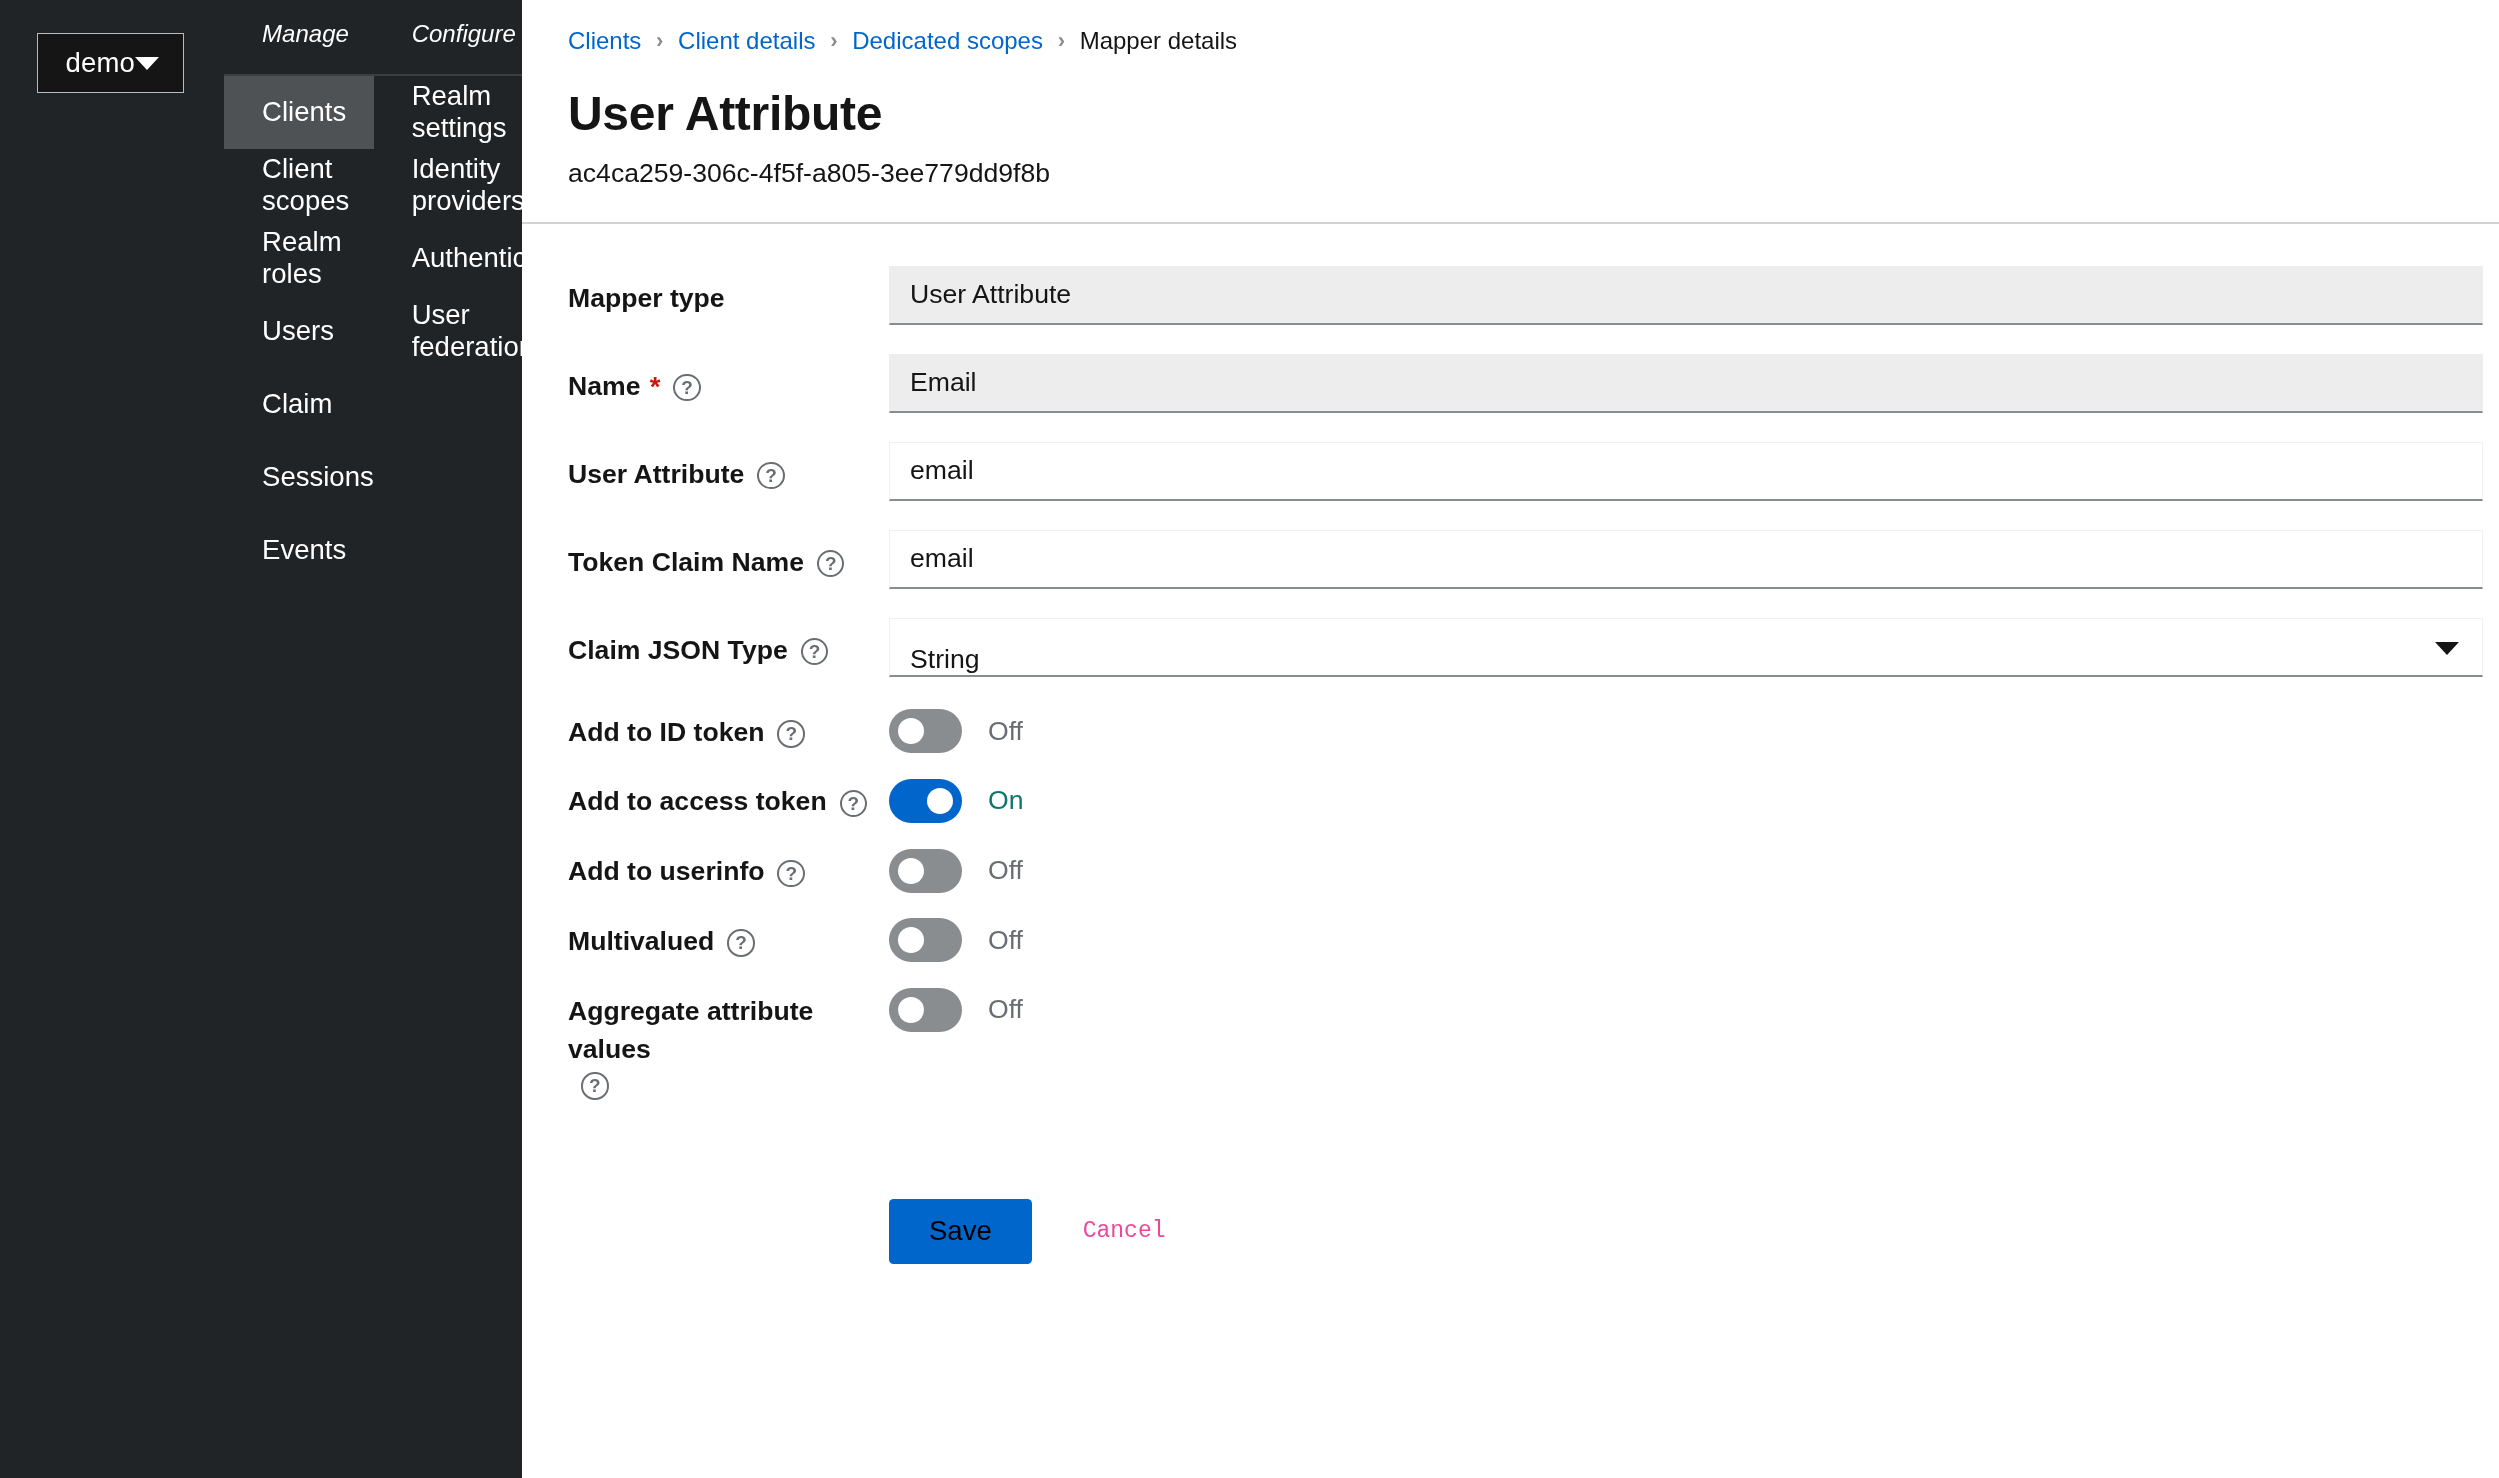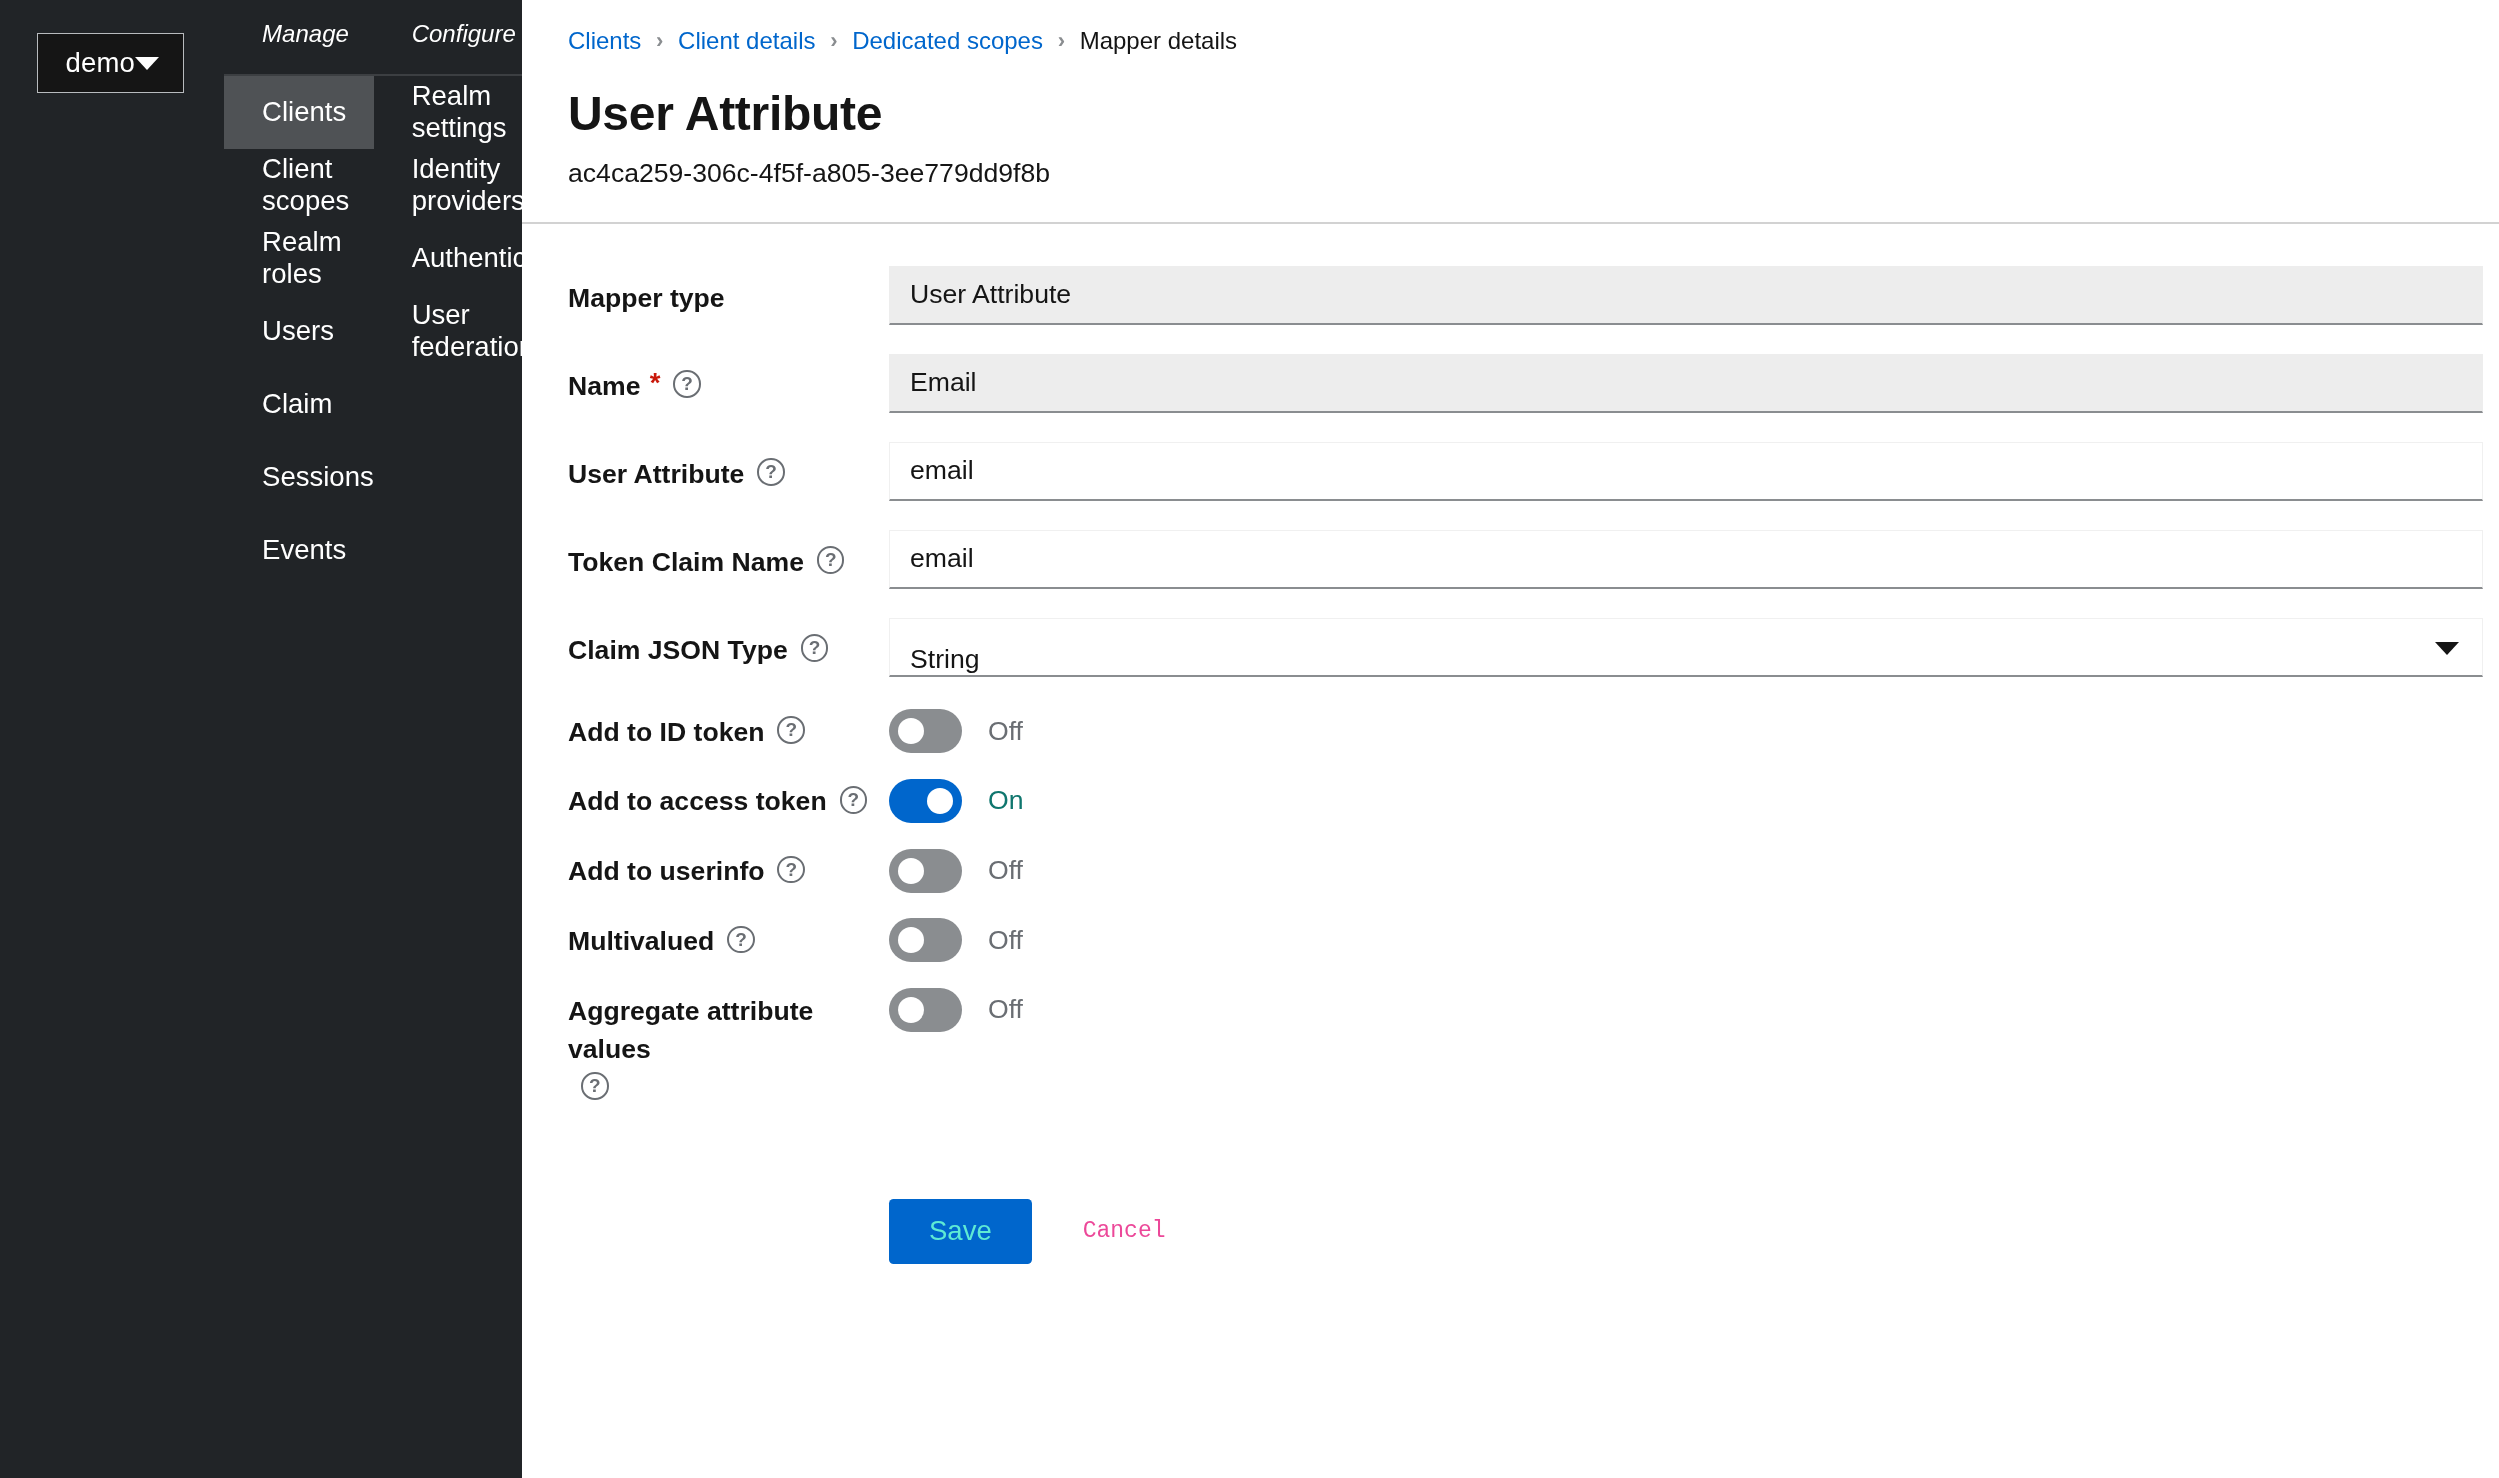--- a/index.html
+++ b/index.html
@@ -158,21 +158,21 @@
 
   .form-label {
     width: 321px;
     min-width: 321px;
     padding-top: 13px;
     font-size: 26.6px;
     font-weight: 700;
     color: #151515;
     line-height: 1.45;
     display: flex;
-    align-items: flex-start;
+    align-items: center;
     flex-wrap: wrap;
   }
 
   .req-star {
     color: #c9190b;
     font-size: 27.5px;
     margin-left: 9.2px;
     line-height: 1;
     padding-top: 2.7px;
   }
@@ -300,21 +300,21 @@
   
   .actions {
     display: flex;
     align-items: center;
     margin-top: 99px;
     padding-left: 321px;
   }
 
   .btn-save {
     background: #0066cc;
-    color: #5eead4;
+    color: #000000;
     border: none;
     border-radius: 4.6px;
     font-size: 27.5px;
     padding: 16.5px 40px;
     cursor: pointer;
     font-family: "Liberation Sans", sans-serif;
   }
 
   .btn-cancel {
     background: transparent;

